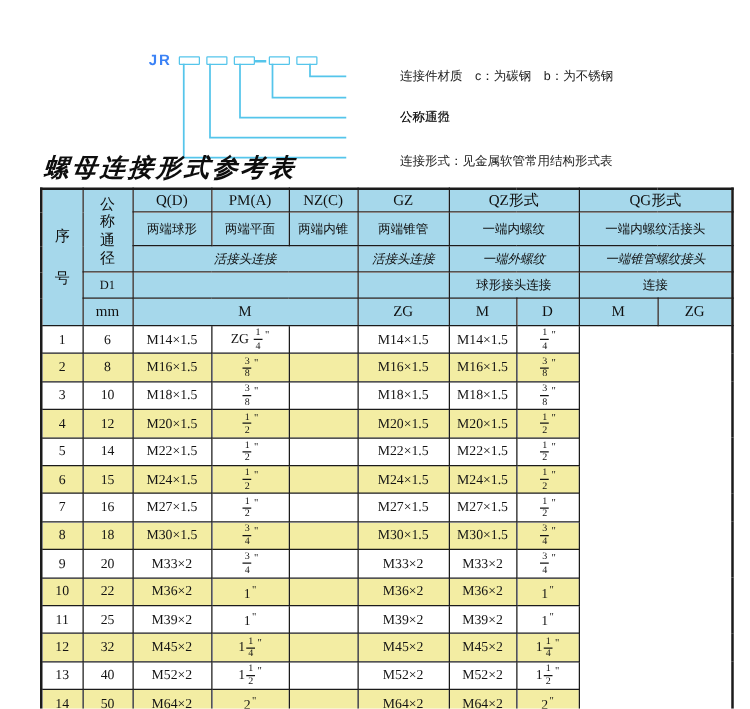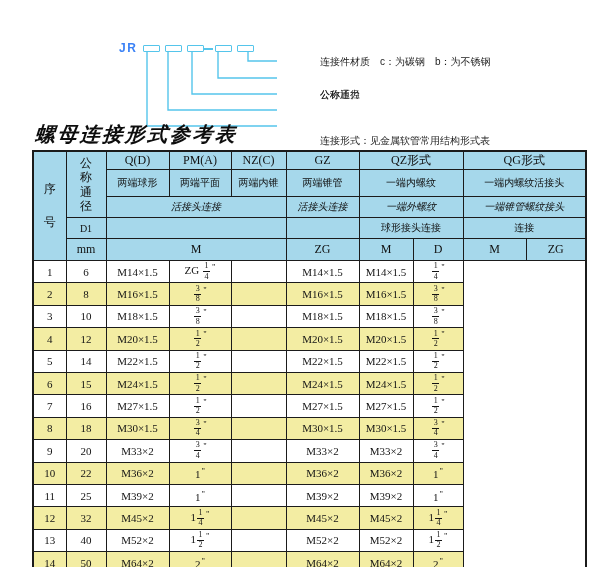--- a/index.html
+++ b/index.html
@@ -10,21 +10,21 @@
   
   .diag-heading{position:absolute;left:120px;top:23px;font-size:13px;font-weight:bold;color:#141414;letter-spacing:.5px;}
   .star{color:var(--line-strong,#2aa9de);margin-right:3px;font-size:12px;}
   .jr{position:absolute;left:119px;top:41px;font-size:12px;font-weight:bold;color:#3b82f6;letter-spacing:1.5px;}
   .cbox{position:absolute;top:45px;width:15px;height:5px;border:1.5px solid var(--line,#55c5eb);background:#fff;border-radius:1px;}
   .b1{left:143px}.b2{left:165px}.b3{left:187px}.b4{left:215px}.b5{left:237px}
   .cdash{position:absolute;top:48px;left:204px;width:9px;height:2px;background:var(--line,#55c5eb);}
   svg.lines{position:absolute;left:0;top:0;width:600px;height:145px;}
   svg.lines polyline{fill:none;stroke:var(--line,#55c5eb);stroke-width:1.4;}
   .lbl{position:absolute;left:280px;height:15px;line-height:15px;font-size:10px;font-weight:normal;color:#1c1c1c;white-space:nowrap;margin-left:40px;}
-  .l1{top:54px}.l2{top:71px}.l3{top:87px}.l4{top:87px}.l5{top:133px}
+  .l1{top:54px}.l2{top:71px}.l3{top:87px}.l4{top:87px}.l5{top:122px}
   
   .tbl-title{
     position:absolute;left:35px;top:121px;margin:0;font-size:20px;font-weight:bold;font-style:italic;
     font-family:"Liberation Serif","DejaVu Serif",serif;color:#0d0d0d;letter-spacing:2.5px;transform:skewX(-4deg);
   }
   
   table.ref{
     position:absolute;left:32px;top:150px;width:553px;table-layout:fixed;border-collapse:collapse;
     border:2.5px solid var(--border,#1b1b1b);
     font-family:"Liberation Serif","DejaVu Serif",serif;

